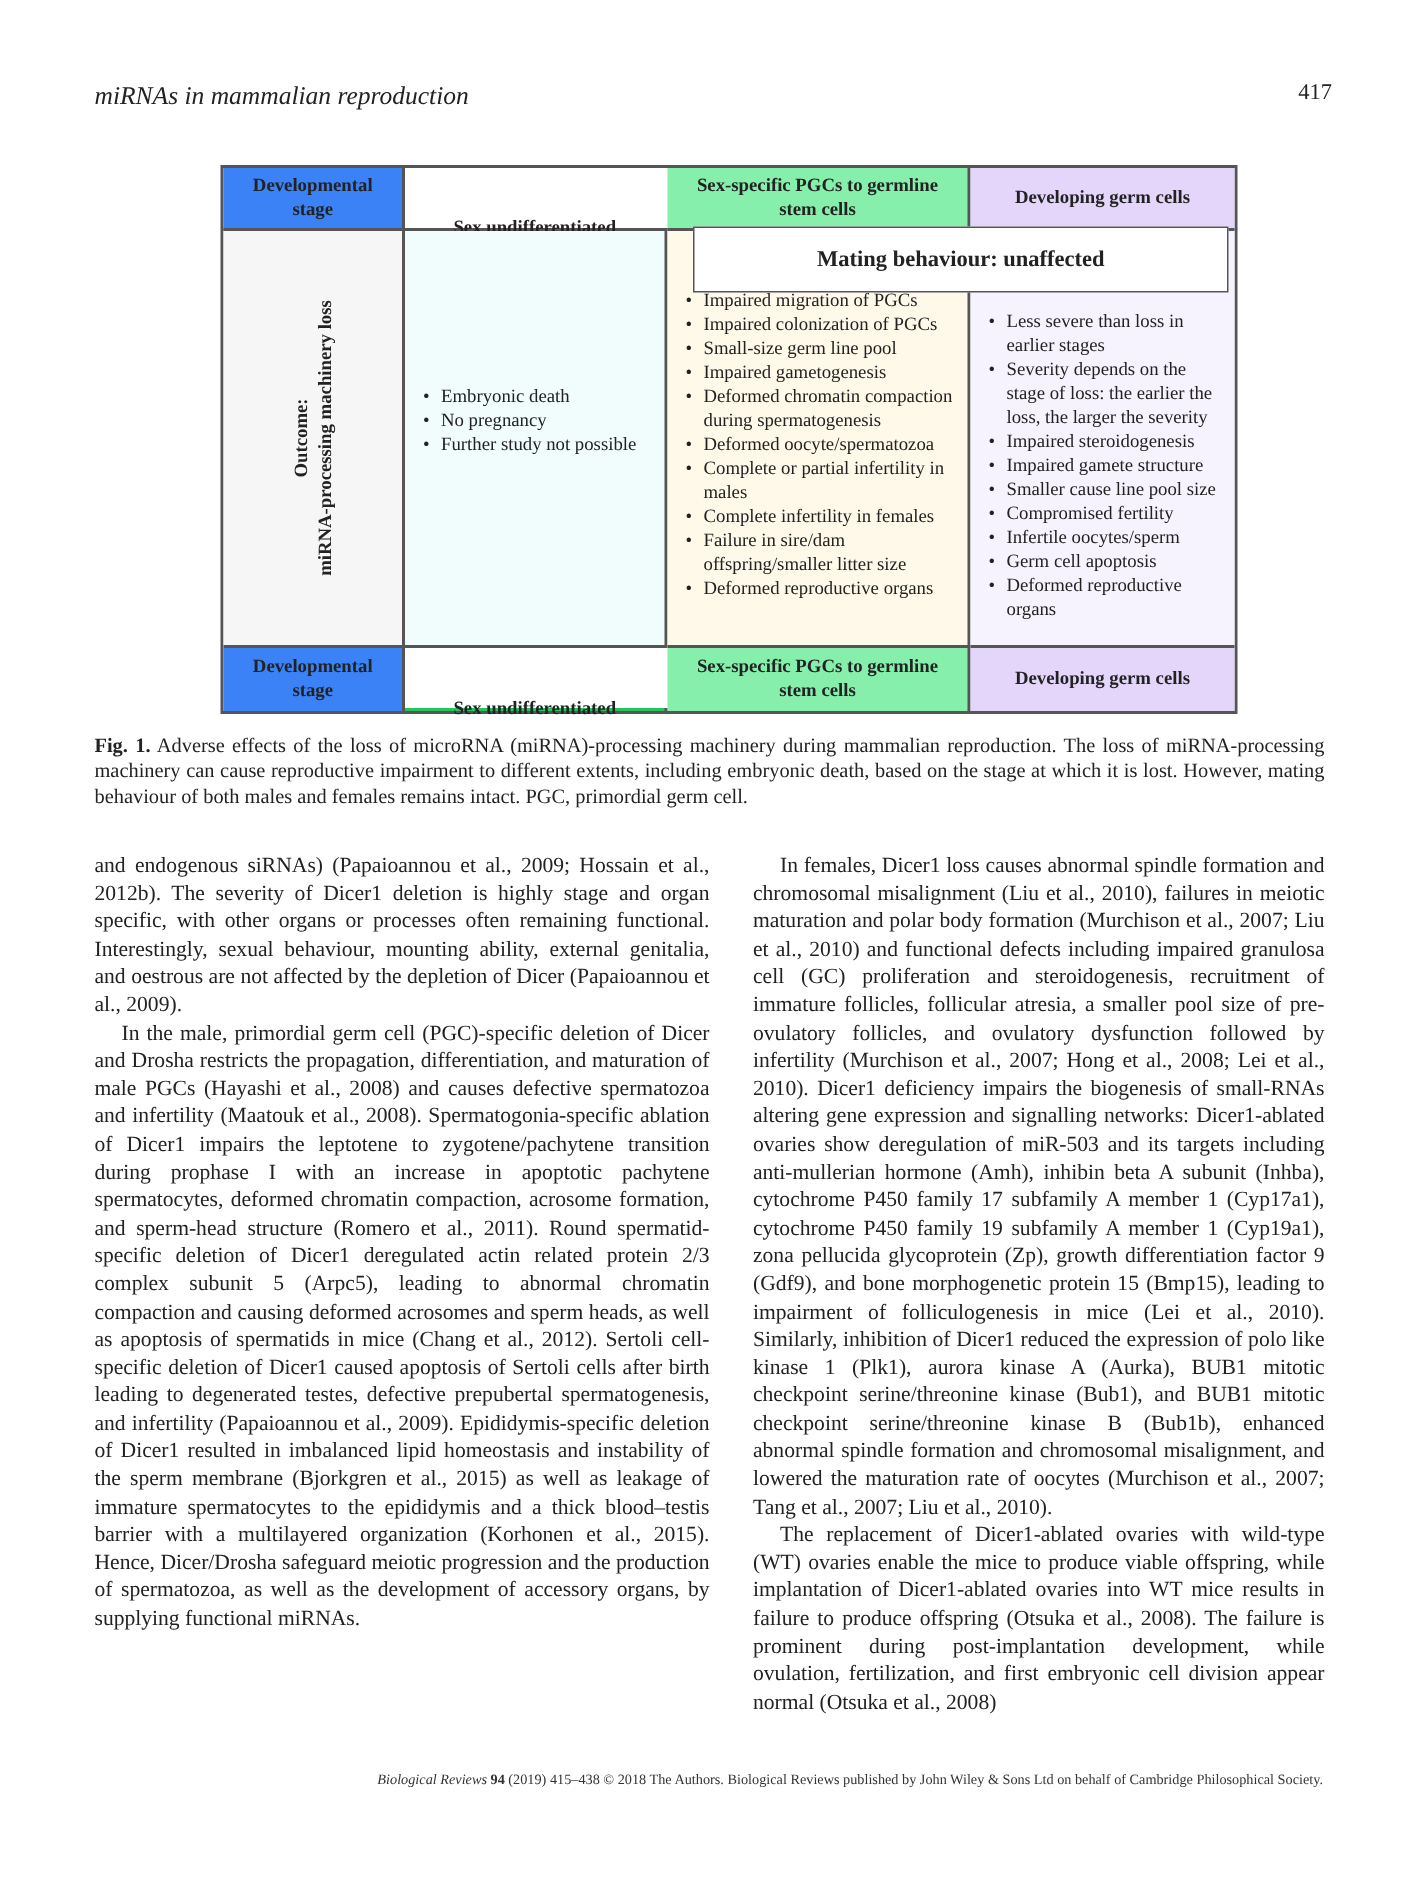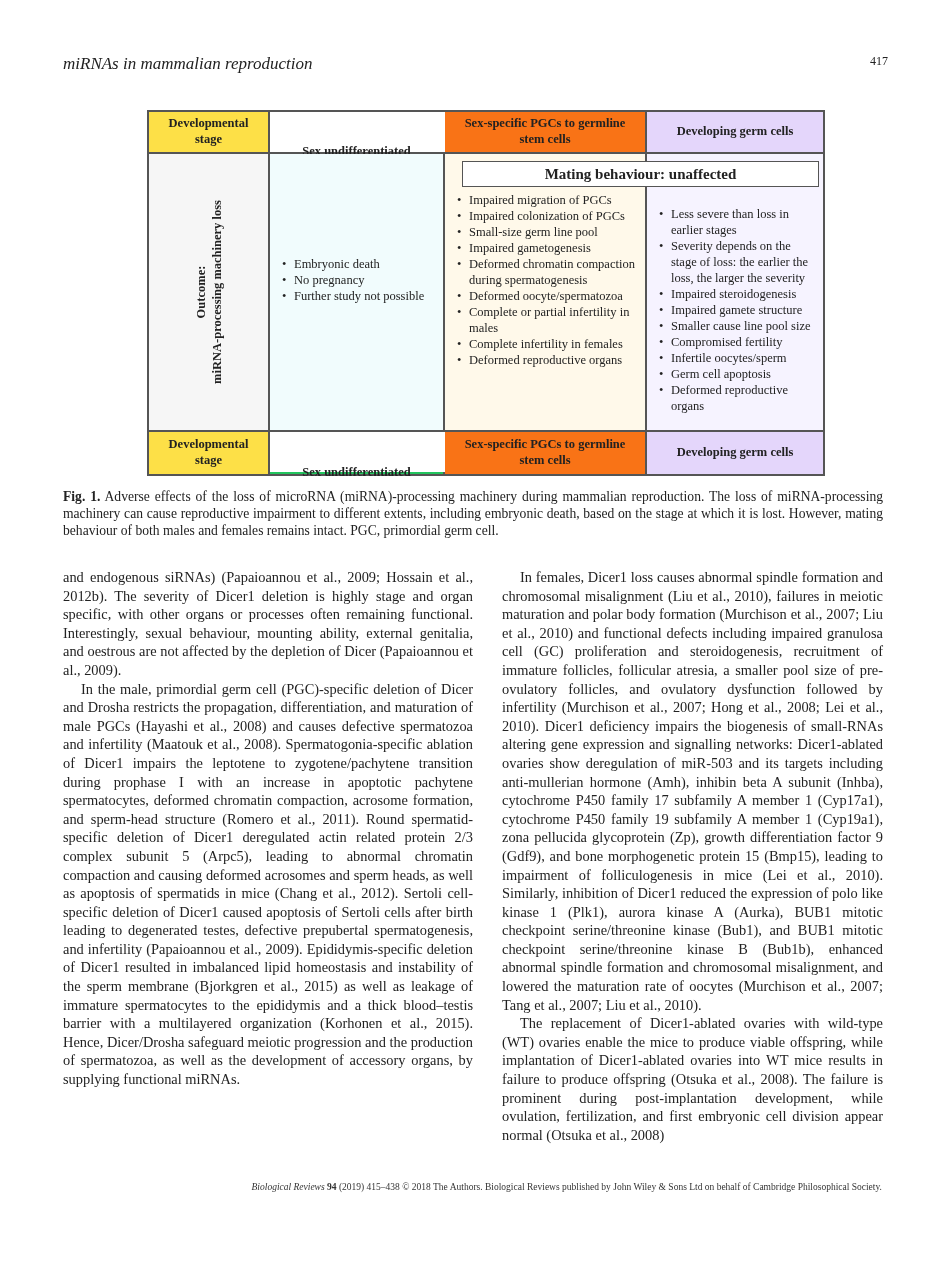--- a/index.html
+++ b/index.html
@@ -1,45 +1,45 @@
 <!DOCTYPE html>
 <html><head>
 <meta charset="utf-8">
 <style>
   html, body { margin: 0; padding: 0; background: #ffffff; }
   body { width: 950px; height: 1263px; position: relative; font-family: "Liberation Serif", "DejaVu Serif", serif; color: #222; overflow: hidden; }
   .running-head { position: absolute; top: 54px; left: 63px; right: 62px; display: flex; justify-content: space-between; font-size: 17px; }
   .running-head .title { font-style: italic; }
-  .running-head .page { font-size: 12px; }
+  .running-head .page { font-size: 15px; }
 
   
   .figure { position: absolute; left: 147px; top: 110px; width: 678px; height: 366px; border: 2px solid #555; box-sizing: border-box; background: #fff; }
   .fig-grid { position: absolute; inset: 0; display: grid; grid-template-columns: 121px 175px 202px 1fr; grid-template-rows: 42px 1fr 42px; }
   .cell { box-sizing: border-box; border-right: 2px solid #555; border-bottom: 2px solid #555; font-size: 12.5px; padding-left: 44px; }
   .cell.last-col { border-right: none; }
   .cell.last-row { border-bottom: none; }
   .hdr { display: flex; align-items: center; justify-content: center; text-align: center; font-weight: bold; line-height: 1.25; padding: 0 6px; }
-  .c-gray { background: #fde047; }
+  .c-gray { background: #3b82f6; }
   .c-cyan { background: #22c55e; margin-top: 40px; }
-  .c-yellow { background: #f97316; }
+  .c-yellow { background: #86efac; }
   .c-purple { background: #e4d6fb; }
   .b-gray { background: #f6f6f6; }
   .b-cyan { background: #f1fcfd; }
   .b-yellow { background: #fff9ea; }
   .b-purple { background: #f6f3ff; }
   .outcome-cell { position: relative; }
   .outcome-label { position: absolute; left: 50%; top: 50%; transform: translate(-50%, -50%) rotate(-90deg); white-space: nowrap; text-align: center; font-weight: bold; font-size: 12.5px; line-height: 1.3; }
   ul.bullets { margin: 0; padding: 0 0 0 18px; list-style: none; }
   ul.bullets li { position: relative; line-height: 16px; font-size: 12.5px; }
   ul.bullets li::before { content: "\2022"; position: absolute; left: -12px; }
   .body-cell { position: relative; }
   .cyan-list { position: absolute; left: 6px; top: 102px; }
   .yellow-list { position: absolute; left: 6px; top: 38px; right: 4px; }
   .purple-list { position: absolute; left: 6px; top: 52px; right: 4px; }
-  .mating-box { position: absolute; left: 313px; top: 49px; width: 357px; height: 26px; border: 1.5px solid #555; background: #fff; box-sizing: border-box; display: flex; align-items: center; justify-content: center; font-weight: bold; font-size: 15px; z-index: 2; }
+  .mating-box { position: absolute; left: 313px; top: 39px; width: 357px; height: 44px; border: 1.5px solid #555; background: #fff; box-sizing: border-box; display: flex; align-items: center; justify-content: center; font-weight: bold; font-size: 15px; z-index: 2; }
 
   .caption { position: absolute; left: 63px; top: 488px; width: 820px; font-size: 13.6px; line-height: 17px; text-align: justify; }
   .caption .fig-label { font-weight: bold; }
 
   .col { position: absolute; top: 568px; width: 410px; font-size: 14.4px; line-height: 18.6px; text-align: justify; }
   .col.left { left: 63px; }
   .col.right { left: 502px; width: 381px; }
   .col p { margin: 0; text-indent: 18px; }
   .col p.noindent { text-indent: 0; }
 
@@ -78,20 +78,21 @@
     <div class="cell b-yellow body-cell">
       <ul class="bullets yellow-list">
         <li>Impaired migration of PGCs</li>
         <li>Impaired colonization of PGCs</li>
         <li>Small-size germ line pool</li>
         <li>Impaired gametogenesis</li>
         <li>Deformed chromatin compaction during spermatogenesis</li>
         <li>Deformed oocyte/spermatozoa</li>
         <li>Complete or partial infertility in males</li>
         <li>Complete infertility in females</li>
+        <li>Failure in sire/dam offspring/smaller litter size</li>
         <li>Deformed reproductive organs</li>
       </ul>
     </div>
     <div class="cell b-purple body-cell last-col">
       <ul class="bullets purple-list">
         <li>Less severe than loss in earlier stages</li>
         <li>Severity depends on the stage of loss: the earlier the loss,  the larger the severity</li>
         <li>Impaired steroidogenesis</li>
         <li>Impaired gamete structure</li>
         <li>Smaller cause line pool size</li>

